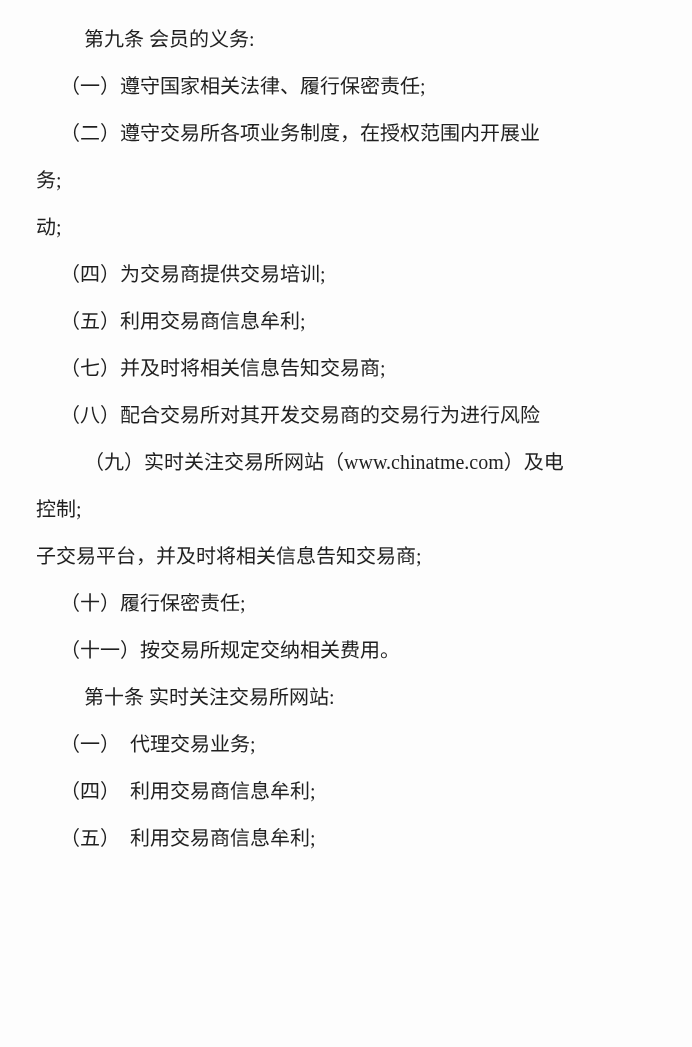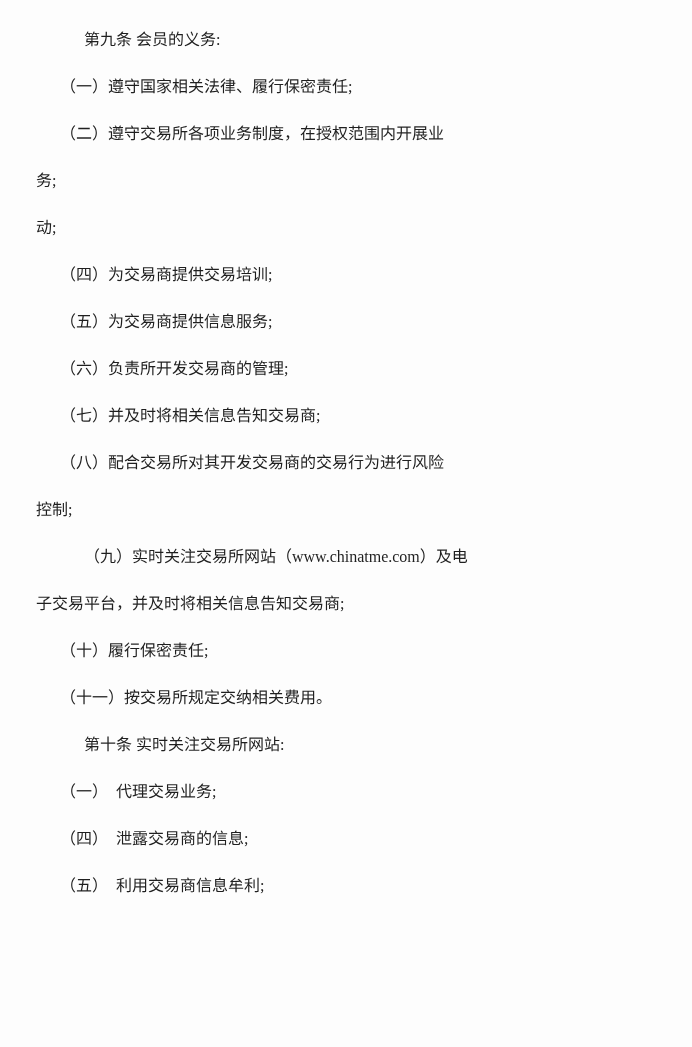--- a/index.html
+++ b/index.html
@@ -15,44 +15,43 @@
   }
   .doc {
     position: absolute;
     top: 16px;
     left: 36px;
     right: 36px;
   }
   .line {
     height: 47px;
     line-height: 47px;
-    font-size: 16px;
+    font-size: 20px;
     white-space: pre;
     letter-spacing: 0px;
   }
   .ind0 { padding-left: 0; }
   .ind1 { padding-left: 24px; }
   .ind2 { padding-left: 48px; }
 </style>
 </head>
 <body style="background: rgb(253, 253, 253);">
 
 <div class="doc" id="doc" style="color: rgb(31, 31, 31);">
     <div class="line ind2">第九条 会员的义务:</div>
     <div class="line ind1">（一）遵守国家相关法律、履行保密责任;</div>
     <div class="line ind1">（二）遵守交易所各项业务制度，在授权范围内开展业</div>
     <div class="line ind0">务;</div>
     <div class="line ind0">动;</div>
     <div class="line ind1">（四）为交易商提供交易培训;</div>
-    <div class="line ind1">（五）为交易商提供信息服务;</div>
-    <div class="line ind1">（六）负责所开发交易商的管理;</div>
+    <div class="line ind1">（五）利用交易商信息牟利;</div>
     <div class="line ind1">（七）并及时将相关信息告知交易商;</div>
     <div class="line ind1">（八）配合交易所对其开发交易商的交易行为进行风险</div>
+    <div class="line ind2">（九）实时关注交易所网站（www.chinatme.com）及电</div>
     <div class="line ind0">控制;</div>
-    <div class="line ind2">（九）实时关注交易所网站（www.chinatme.com）及电</div>
     <div class="line ind0">子交易平台，并及时将相关信息告知交易商;</div>
     <div class="line ind1">（十）履行保密责任;</div>
     <div class="line ind1">（十一）按交易所规定交纳相关费用。</div>
     <div class="line ind2">第十条 实时关注交易所网站:</div>
     <div class="line ind1">（一）　代理交易业务;</div>
-    <div class="line ind1">（四）　泄露交易商的信息;</div>
+    <div class="line ind1">（四）　利用交易商信息牟利;</div>
     <div class="line ind1">（五）　利用交易商信息牟利;</div>
   </div>
 
 </body></html>

